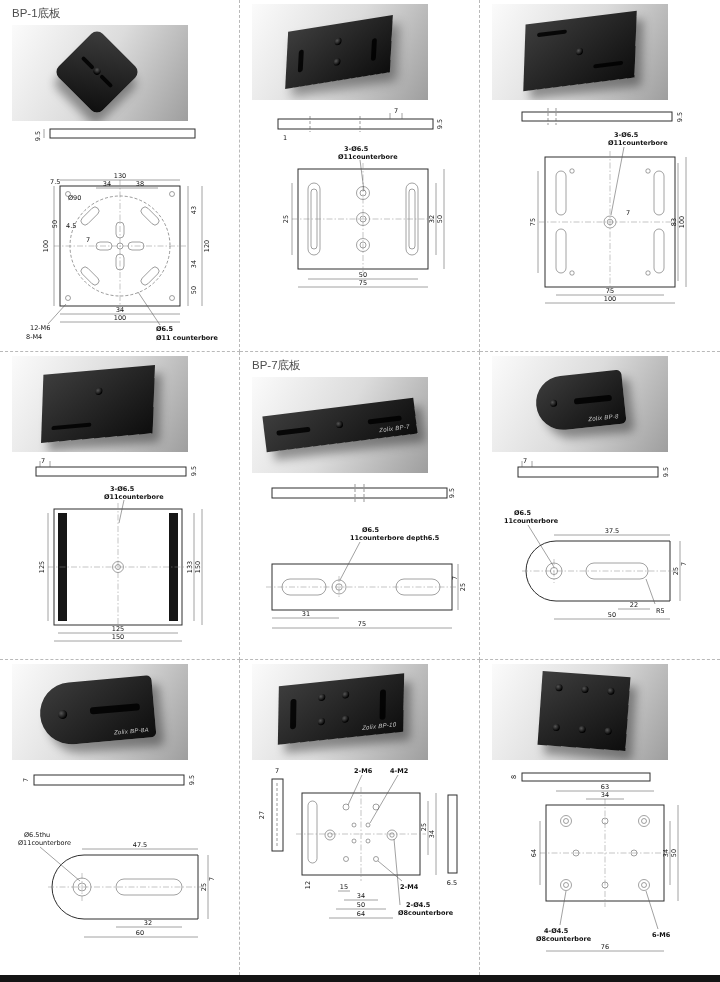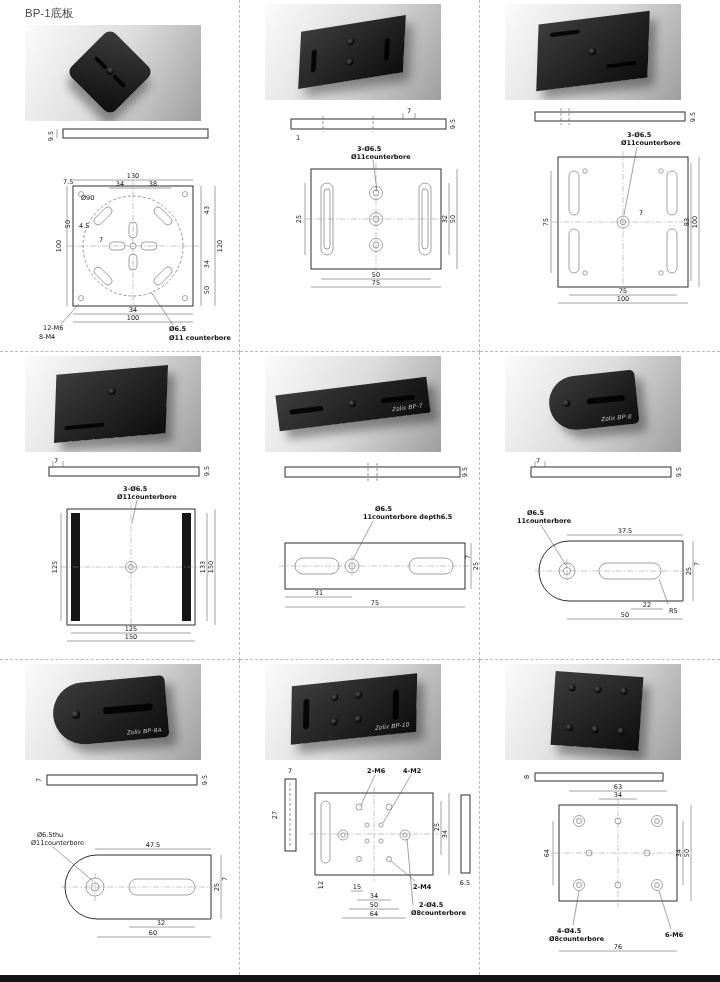--- a/index.html
+++ b/index.html
@@ -1,19 +1,19 @@
 <!DOCTYPE html>
 <html><head>
 <meta charset="utf-8">
 <style>
   html,body{margin:0;padding:0;background:#e8e8e8;}
   .page{width:720px;height:982px;background:#ffffff;position:relative;overflow:hidden;
         font-family:"Liberation Sans",sans-serif;margin:0 auto;}
   .grid{display:grid;grid-template-columns:240px 240px 240px;grid-template-rows:352px 308px 315px;}
-  .cell{position:relative;padding:4px 23px;box-sizing:border-box;overflow:hidden;}
+  .cell{position:relative;padding:4px 10px;box-sizing:border-box;overflow:hidden;}
   .c-r{border-right:1px dashed #b9b9b9;}
   .c-b{border-bottom:1px dashed #b9b9b9;}
   .title{font-size:11.5px;color:#4d4d4d;margin:2px 0 4px 2px;font-weight:normal;}
   .photo{position:relative;width:176px;height:96px;margin:0 0 2px 2px;overflow:hidden;
          background:linear-gradient(120deg,#fbfbfb 0%,#dcdcdc 50%,#9e9e9e 100%);}
   .plate{position:absolute;background:linear-gradient(145deg,#3d3d3d,#0d0d0d);
          box-shadow:7px 9px 10px rgba(0,0,0,.38);}
   .hole{position:absolute;width:7px;height:7px;border-radius:50%;
         background:radial-gradient(circle at 35% 35%,#555,#000 70%);}
   .slotmark{position:absolute;background:#000;border-radius:3px;opacity:.85;}
@@ -248,20 +248,21 @@
       <text x="94" y="44" class="b">Ø11counterbore</text>
       <text x="34" y="112" text-anchor="middle" transform="rotate(-90 34 112)">125</text>
       <text x="182" y="112" text-anchor="middle" transform="rotate(-90 182 112)">133</text>
       <text x="190" y="112" text-anchor="middle" transform="rotate(-90 190 112)">150</text>
       <text x="108" y="176" text-anchor="middle">125</text>
       <text x="108" y="184" text-anchor="middle">150</text>
     </svg>
   </div>
 
   <div class="cell c-r c-b">
+    <div class="title">BP-7底板</div>
     <div class="photo">
       <div class="plate p7">
         <span class="hole" style="left:72px;top:14px"></span>
         <span class="slotmark" style="left:12px;top:16px;width:34px;height:5px"></span>
         <span class="slotmark" style="left:104px;top:16px;width:34px;height:5px"></span>
         <span class="eng">Zolix BP-7</span>
       </div>
     </div>
     <svg class="draw" width="226" height="165" viewBox="0 0 226 165">
       <g>

